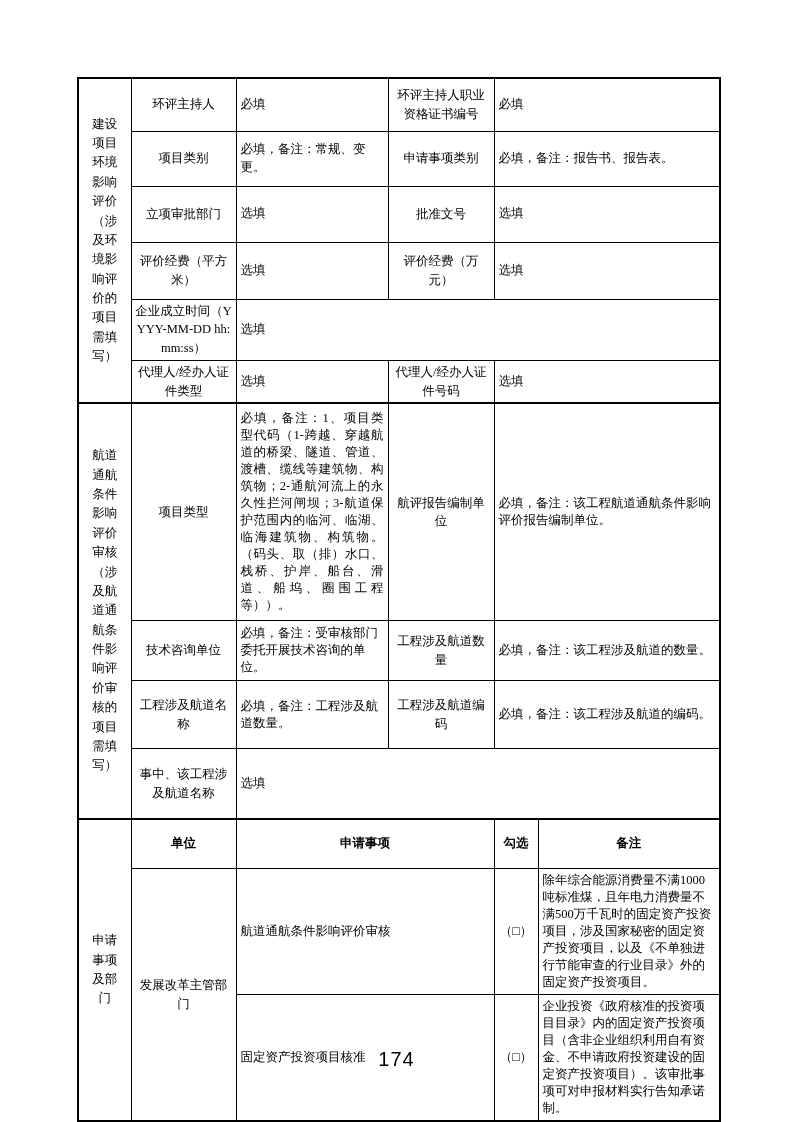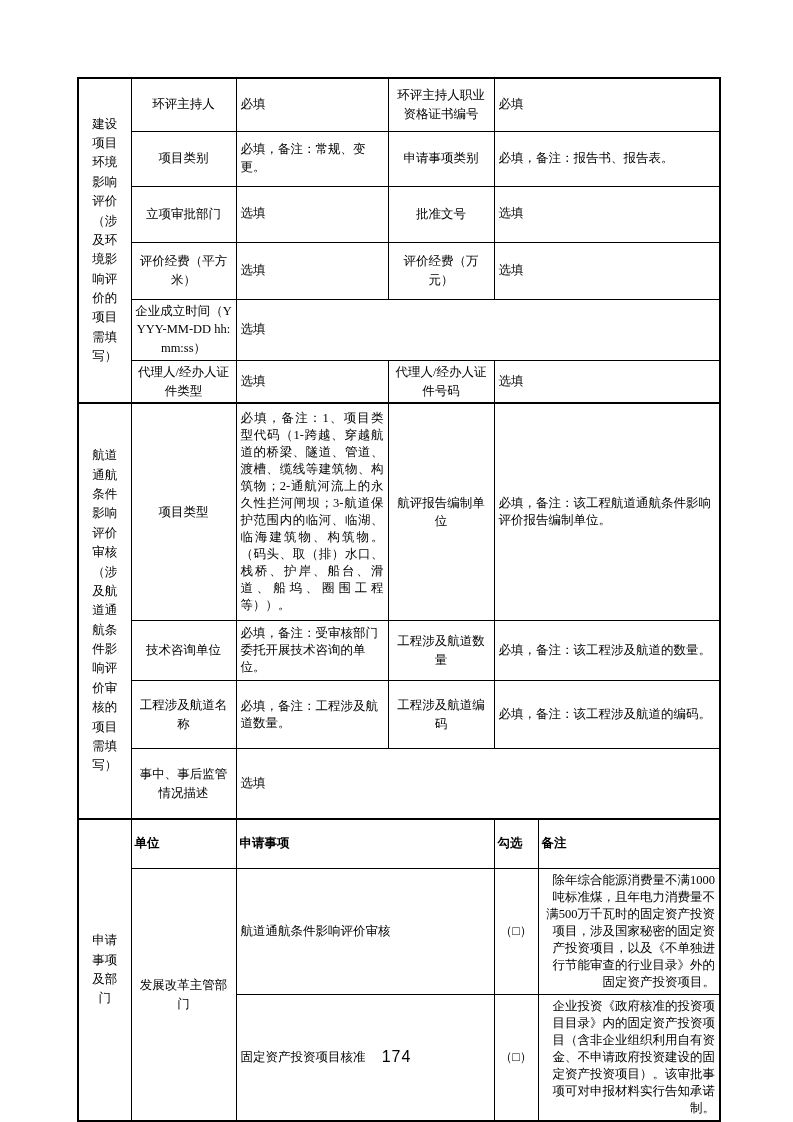--- a/index.html
+++ b/index.html
@@ -43,37 +43,38 @@
     line-height: 1.5;
   }
   td.val {
     text-align: left;
     padding: 2px 3px 2px 4px;
     margin-top: 20px;
   }
   td.val.cen { }
   td.val.just { text-align: justify; line-height: 1.36; padding: 6px 4px; }
   td.hdr {
+    text-align: center;
     font-weight: bold;
     padding: 2px 3px;
   }
   td.chk { text-align: center; padding: 2px 1px; }
   td.rmk {
-    text-align: right;
+    text-align: left;
     padding: 3px 4px;
     line-height: 1.36;
     margin-left: 8px;
   }
   .pageno {
     position: absolute;
     left: 0;
     top: 1048px;
     width: 793px;
     text-align: center;
-    font-size: 16px;
+    font-size: 20px;
     font-family: "Liberation Sans", "DejaVu Sans", sans-serif;
     letter-spacing: 1px;
   }
 </style>
 </head>
 <body>
 
 <div class="sheet">
 
   <table class="tbl">
@@ -145,21 +146,21 @@
       <td class="lbl">工程涉及航道数量</td>
       <td class="val">必填，备注：该工程涉及航道的数量。</td>
     </tr>
     <tr style="height:68px">
       <td class="lbl">工程涉及航道名称</td>
       <td class="val cen">必填，备注：工程涉及航道数量。</td>
       <td class="lbl">工程涉及航道编码</td>
       <td class="val">必填，备注：该工程涉及航道的编码。</td>
     </tr>
     <tr style="height:70px">
-      <td class="lbl">事中、事后监管情况描述</td>
+      <td class="lbl">事中、该工程涉及航道名称</td>
       <td class="val" colspan="3">选填</td>
     </tr>
   </tbody>
     </table>
 
   <table class="tbl">
     <colgroup>
       <col style="width:53px">
         <col style="width:105px">
         <col style="width:258px">

